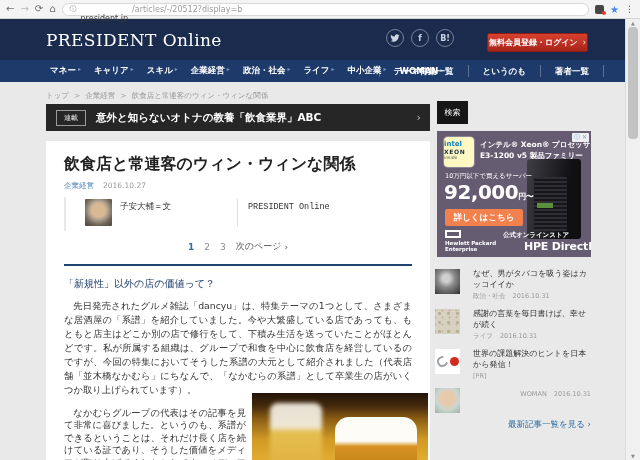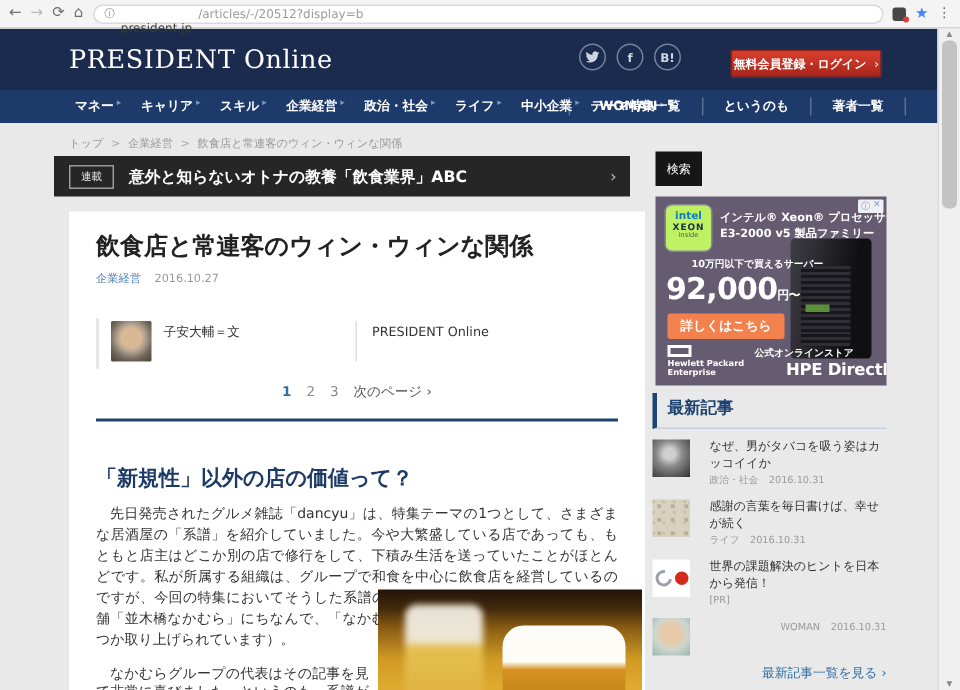--- a/index.html
+++ b/index.html
@@ -46,46 +46,46 @@
   .nav-item .arr { color:#7e99c2; font-size:6px; }
   .nav-links { position:absolute; right:21px; top:5px; display:flex; }
   .nav-link { padding:0 14px; border-left:1px solid rgba(255,255,255,.28); height:12px;
               line-height:12px; white-space:nowrap; }
   .nav-link:last-child { border-right:1px solid rgba(255,255,255,.28); }
 
   
   .breadcrumb { position:absolute; left:46px; top:91px; font-size:7.5px; color:#999;
                 display:flex; gap:5px; white-space:nowrap; }
   .crumb-sep { color:#aaa; }
-  .series-banner { position:absolute; left:36px; top:104px; width:384px; height:27px;
+  .series-banner { position:absolute; left:46px; top:104px; width:384px; height:27px;
                    background:#262626; display:flex; align-items:center; color:#fff; }
   .series-badge { margin-left:10px; border:1px solid #9a9a9a; font-size:7px; padding:2px 7px; color:#eee; }
   .series-title { margin-left:10px; font-size:10.5px; font-weight:bold; white-space:nowrap; }
   .series-chev { position:absolute; right:9px; color:#bbb; font-size:11px; }
 
   
   .main-card { position:absolute; left:46px; top:141px; width:384px; height:319px; background:#fff;
                padding:13px 18px 0; overflow:hidden; }
   .article-title { font-size:16px; color:#222; font-weight:bold; white-space:nowrap; }
   .meta { margin-top:6px; font-size:7.5px; display:flex; gap:9px; }
   .meta .cat { color:#4a7fb5; }
   .meta .date { color:#9a9a9a; }
-  .author-row { margin-top:21px; border-left:2px solid #e8e8e8; padding:2px 0 2px 8px;
-                position:relative; height:34px; display:flex; }
+  .author-row { margin-top:6px; border-left:2px solid #e8e8e8; padding:2px 0 2px 19px;
+                position:relative; height:34px; display:flex;font-family:Liberation Mono, monospace; }
   .avatar { width:27px; height:27px; flex:none; border-radius:1px;
             background:radial-gradient(circle at 50% 42%, #d9b894 0 32%, #b2a391 45%, #6f6558 70%, #4c443a 100%); }
   .author-name { margin-left:8px; margin-top:2px; font-size:8.5px; color:#333; }
   .vdiv { position:absolute; left:171px; top:2px; width:1px; height:27px; background:#ddd; }
   .source { position:absolute; left:182px; top:5px; font-size:8.5px; color:#333; }
   .pagination { margin-top:9px; display:flex; justify-content:center; align-items:center;
                 gap:10px; font-size:9px; color:#8a8a8a; }
   .page-current { color:#2e6da4; font-weight:bold; }
   .next-link { color:#555; display:flex; gap:3px; align-items:center; }
   .rule { margin-top:11px; border-top:2px solid #1d4370; }
-  .section-heading { margin-top:29px; font-size:14px; color:#1c3a66; font-weight:bold; }
+  .section-heading { margin-top:11px; font-size:10px; color:#1c3a66; font-weight:normal; }
   .p1 { margin-top:8px; font-size:9.3px; line-height:14px; color:#333; text-indent:1em; text-align:justify; }
   .para2-wrap { margin-top:10px; }
   .p2 { width:182px; font-size:9.3px; line-height:12.4px; color:#333; text-indent:1em; text-align:justify; }
   .beer { position:absolute; left:206px; top:252px; width:176px; height:80px; overflow:hidden;
           background:linear-gradient(180deg,#241409 0%,#43290c 16%,#8a5c14 32%,#d09a25 58%,#e0ab2f 82%,#c89d28 100%); }
   .mug-back { position:absolute; left:10%; top:12%; width:30%; height:100%; filter:blur(2px); opacity:.92;
               border-radius:8px 8px 0 0;
               background:linear-gradient(180deg,#f5f1e6 0 30%, #e8c455 36%, #daa93a 100%); }
   .mug-front { position:absolute; left:47%; top:30%; width:47%; height:84%;
                border-radius:14px 14px 0 0;
@@ -94,33 +94,33 @@
   
   .search-row { position:absolute; left:437px; top:101px; width:144px; height:23px; display:flex; }
   .search-input { flex:1; border:1px solid #ccc; background:#fff; font-size:7.5px; padding:0 6px;
                   color:#333; outline:none; font-family:inherit; }
   .search-input::placeholder { color:#9a9a9a; }
   .search-btn { width:31px; background:#161616; color:#fff; font-size:8px; border:none; font-family:inherit; }
 
   .ad { position:absolute; left:437px; top:131px; width:154px; height:126px; background:#665c72; overflow:hidden; }
   .adchoices { position:absolute; top:2px; right:2px; display:flex; gap:2px; font-size:6px;
                color:#6ea6dd; background:rgba(255,255,255,.9); padding:0 2px; border-radius:1px; }
-  .intel-badge { position:absolute; left:7px; top:6px; width:30px; height:30px; background:#bef264;
-                 border-radius:4px; text-align:center; padding-top:3px; box-shadow:0 0 0 1px #8d8499; }
+  .intel-badge { position:absolute; left:7px; top:6px; width:30px; height:30px; background:#fef9c3;
+                 border-radius:4px; padding-top:3px; box-shadow:0 0 0 1px #8d8499; }
   .intel-word { color:#0f7dc2; font-size:7px; line-height:8px; font-weight:bold; }
   .xeon-word { color:#1a2f45; font-size:6px; font-weight:bold; line-height:7px; letter-spacing:.6px; }
   .inside-word { color:#555; font-size:4.5px; line-height:5px; }
   .ad-headline { position:absolute; left:43px; top:9px; font-size:7.5px; font-weight:bold;
                  color:#fff; line-height:10.5px; white-space:nowrap; }
   .server { position:absolute; right:10px; top:28px; width:54px; height:80px; border-radius:3px;
             background:linear-gradient(100deg,#3e3e45,#101013 70%); }
   .server::before { content:""; position:absolute; left:7px; right:14px; top:18px; bottom:8px;
             background:repeating-linear-gradient(0deg,#2e2e34 0 2px,#17171a 2px 4px); border-radius:2px; }
   .server::after { content:""; position:absolute; left:10px; top:44px; width:16px; height:5px; background:#5a8f3c; }
-  .ad-offer { position:absolute; left:24px; top:41px; font-size:6.5px; color:#fff; font-weight:bold; white-space:nowrap;text-align:center; }
+  .ad-offer { position:absolute; left:8px; top:41px; font-size:6.5px; color:#fff; font-weight:normal; white-space:nowrap;text-align:center; }
   .ad-price { position:absolute; left:7px; top:49px; color:#fff; font-weight:bold; font-size:20px; letter-spacing:-.5px; }
   .ad-price .unit { font-size:8px; }
   .ad-cta { position:absolute; left:8px; top:78px; width:78px; height:17px; background:#f2814e;
             border-radius:2px; color:#fff; font-size:8.5px; font-weight:bold;
             display:flex; align-items:center; justify-content:center; }
   .hpe-logo { position:absolute; left:8px; bottom:5px; }
   .hpe-rect { width:16px; height:8px; border:2px solid #fff; margin-bottom:2px; }
   .hpe-text { color:#fff; font-size:5.5px; font-weight:bold; line-height:6px; white-space:nowrap; }
   .store { position:absolute; left:66px; bottom:4px; color:#fff; }
   .store-label { font-size:6.5px; font-weight:bold; }
@@ -291,41 +291,40 @@
     <span>ⓘ</span>
     <span>✕</span>
   </div>
   <div class="intel-badge">
     <div class="intel-word">intel</div>
     <div class="xeon-word">XEON</div>
     <div class="inside-word">inside</div>
   </div>
   <div class="ad-headline">
     <div>インテル® Xeon® プロセッサー</div>
-    <div>E3-2000 v5 製品ファミリー</div>
+    <div>E3-1200 v5 製品ファミリー</div>
   </div>
   <div class="server"></div>
   <div class="ad-offer">10万円以下で買えるサーバー</div>
   <div class="ad-price">
     <span>92,000</span><span class="unit">円〜</span>
   </div>
   <div class="ad-cta">詳しくはこちら</div>
   <div class="hpe-logo">
     <div class="hpe-rect"></div>
     <div class="hpe-text">Hewlett Packard</div>
     <div class="hpe-text">Enterprise</div>
   </div>
   <div class="store">
     <div class="store-label">公式オンラインストア</div>
     <div class="store-name">HPE DirectPlus</div>
   </div>
 </div>
 
 <div class="latest">
-  <div class="latest-header">最新記事</div>
 
   <div class="latest-item">
     <div class="thumb thumb-1"></div>
     <div class="item-body">
       <div class="item-title">なぜ、男がタバコを吸う姿はカッコイイか</div>
       <div class="item-meta">
         <span>政治・社会</span>
         <span>2016.10.31</span>
       </div>
     </div>

